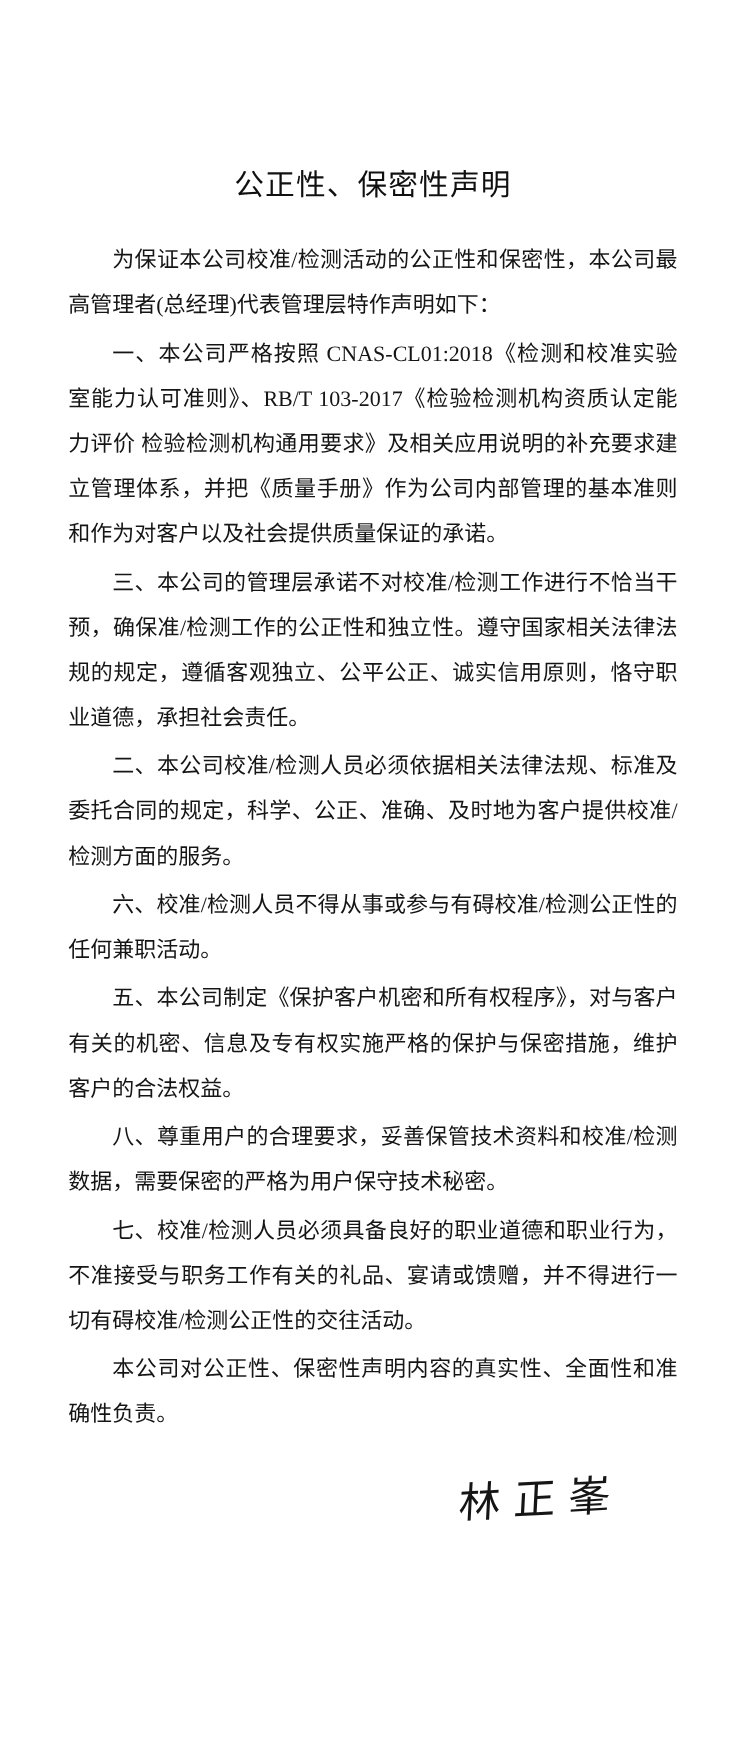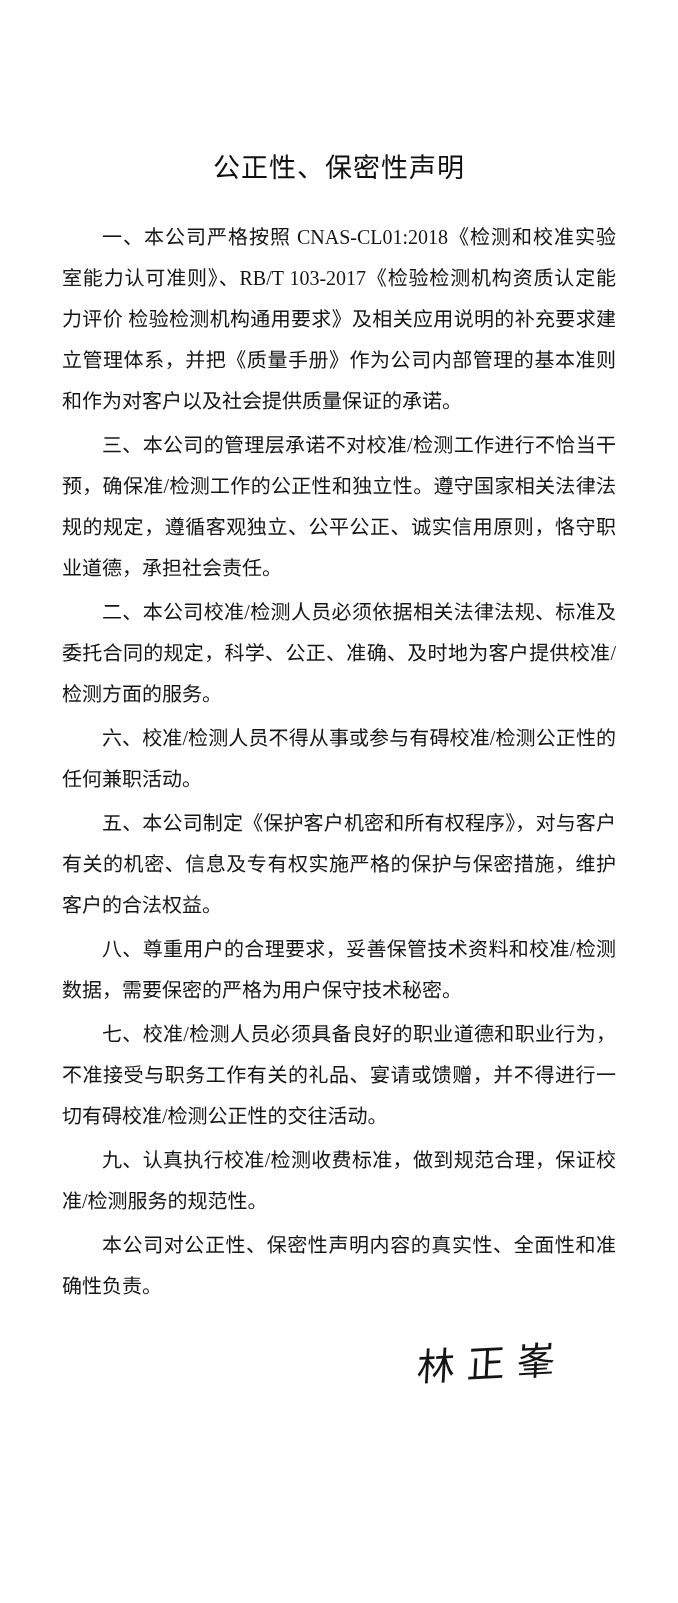--- a/index.html
+++ b/index.html
@@ -69,29 +69,29 @@
 </style>
 </head>
 <body>
 
 <div class="page">
 
   <h1 class="doc-title">公正性、保密性声明</h1>
 
   <div class="doc-body">
 
+    <p class="para">为保证本公司校准/检测活动的公正性和保密性，本公司最高管理者(总经理)代表管理层特作声明如下：</p>
 
     <p class="para">一、本公司严格按照 CNAS-CL01:2018《检测和校准实验室能力认可准则》、RB/T 103-2017《检验检测机构资质认定能力评价 检验检测机构通用要求》及相关应用说明的补充要求建立管理体系，并把《质量手册》作为公司内部管理的基本准则和作为对客户以及社会提供质量保证的承诺。</p>
     <p class="para">三、本公司的管理层承诺不对校准/检测工作进行不恰当干预，确保准/检测工作的公正性和独立性。遵守国家相关法律法规的规定，遵循客观独立、公平公正、诚实信用原则，恪守职业道德，承担社会责任。</p>
     <p class="para">二、本公司校准/检测人员必须依据相关法律法规、标准及委托合同的规定，科学、公正、准确、及时地为客户提供校准/检测方面的服务。</p>
     <p class="para">六、校准/检测人员不得从事或参与有碍校准/检测公正性的任何兼职活动。</p>
     <p class="para">五、本公司制定《保护客户机密和所有权程序》，对与客户有关的机密、信息及专有权实施严格的保护与保密措施，维护客户的合法权益。</p>
     <p class="para">八、尊重用户的合理要求，妥善保管技术资料和校准/检测数据，需要保密的严格为用户保守技术秘密。</p>
     <p class="para">七、校准/检测人员必须具备良好的职业道德和职业行为，不准接受与职务工作有关的礼品、宴请或馈赠，并不得进行一切有碍校准/检测公正性的交往活动。</p>
-    <p class="para">九、认真执行校准/检测收费标准，做到规范合理，保证校准/检测服务的规范性。</p>
 
     <p class="para">本公司对公正性、保密性声明内容的真实性、全面性和准确性负责。</p>
 
     <div class="signoff">
       <div class="sig-row">
 
         <span class="sig-name">林正峯</span>
       </div>
 
     </div>

